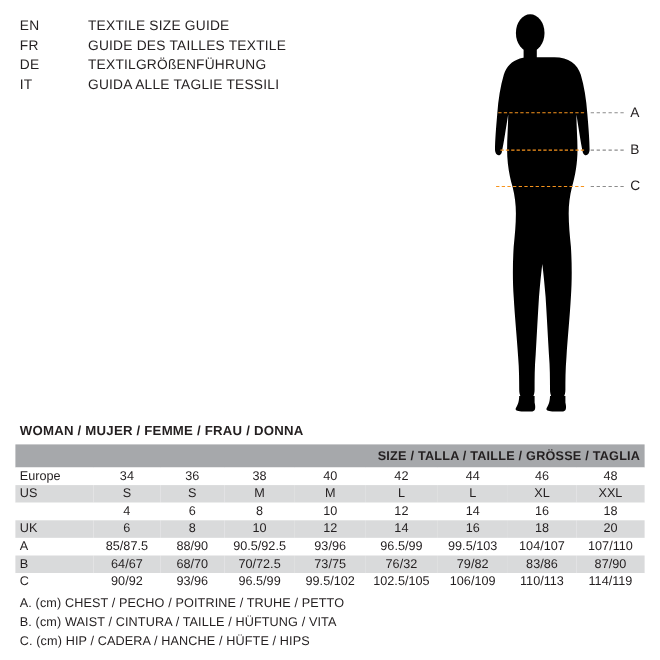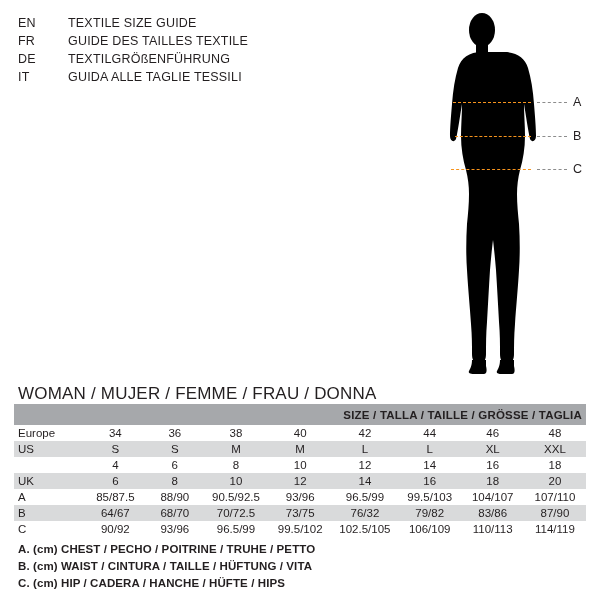--- a/index.html
+++ b/index.html
@@ -37,20 +37,21 @@
     letter-spacing: 0.2px;
     gap: 16px;
   }
   .lang-code {
     width: 34px;
     flex: 0 0 34px;
     color: #231f20;
   }
   .lang-text {
     white-space: nowrap;
+    margin-left: 12px;
   }
 
   
   .figure-wrap {
     position: absolute;
     left: 425px;
     top: 8px;
     width: 165px;
     height: 368px;
   }
@@ -80,22 +81,22 @@
     text-align: left;
     margin-left: 6px;
     line-height: 12px;
   }
 
   
   .woman-title {
     position: absolute;
     left: 18px;
     top: 384px;
-    font-size: 17px;
-    font-weight: normal;
+    font-size: 12px;
+    font-weight: bold;
     letter-spacing: 0.2px;
   }
 
   
   .table {
     position: absolute;
     left: 14px;
     top: 404px;
     width: 572px;
     border-collapse: collapse;
@@ -131,21 +132,21 @@
     width: 62px;
     text-align: center;
   }
 
   
   .legend {
     position: absolute;
     left: 18px;
     top: 541px;
     font-size: 11.5px;
-    font-weight: bold;
+    font-weight: normal;
     letter-spacing: 0.1px;
   }
   .legend div {
     height: 17px;
     line-height: 17px;
   }
 </style>
 </head>
 <body>
 

